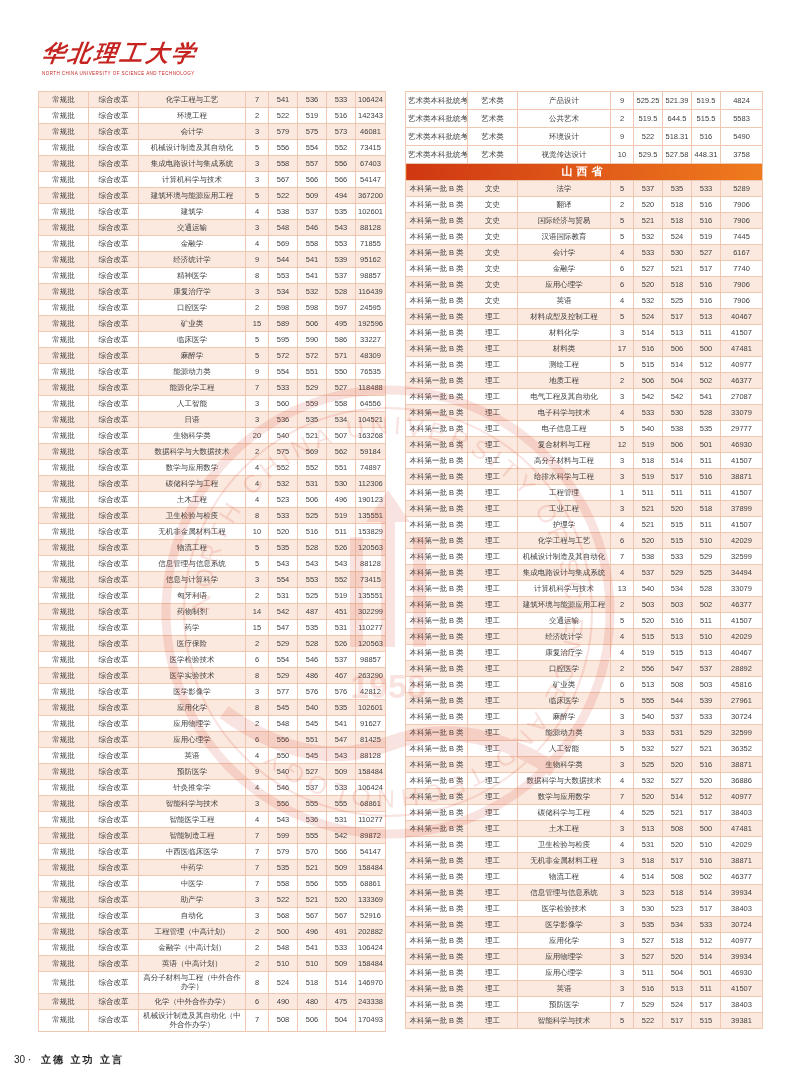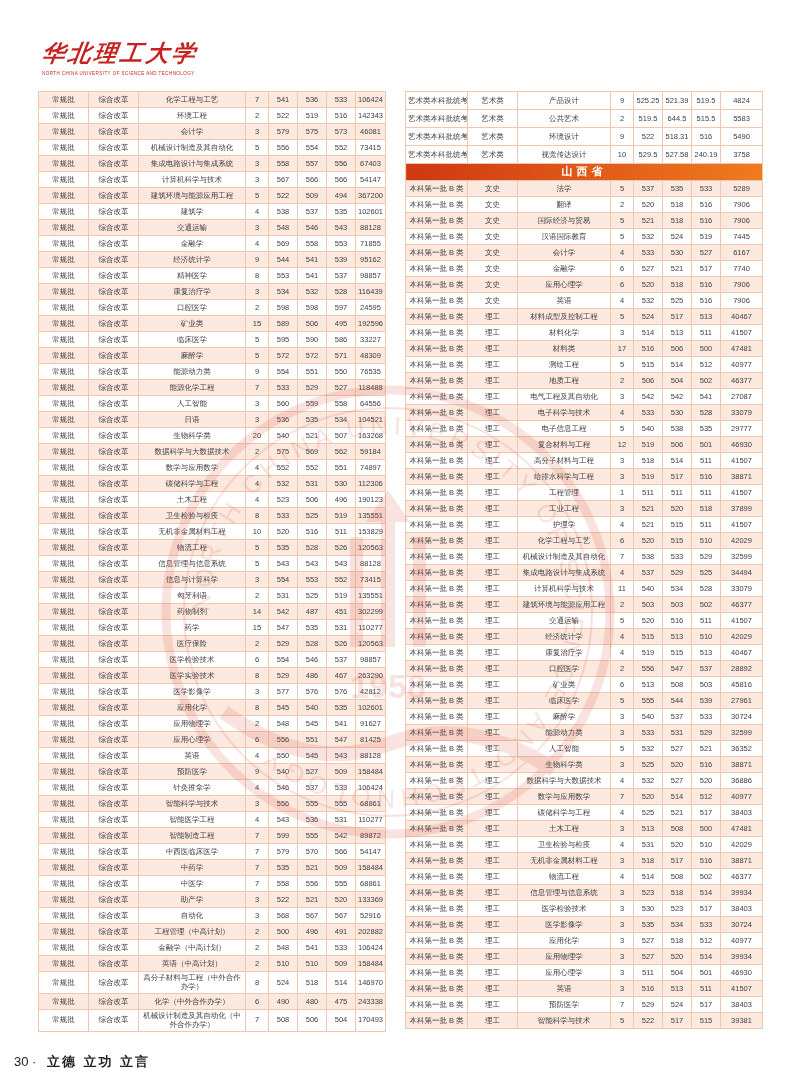--- a/index.html
+++ b/index.html
@@ -32,21 +32,21 @@
     color:#fff; font-weight:bold; font-size:11px; letter-spacing:4px;
     height:13px; border:1px solid #cf3712;
   }
   tr.colhead th { font-weight:normal; background:#fff; font-size:7.5px; color:#333; }
 
   
   .seal { position:absolute; left:158px; top:382px; width:460px; height:460px;
           opacity:.14; pointer-events:none; z-index:5; }
 
   
-  .footer { position:absolute; left:14px; top:1053px; font-size:13px; color:#222; }
+  .footer { position:absolute; left:14px; top:1053px; font-size:10px; color:#222; }
   .footer .motto { font-family:"DejaVu Serif", serif; font-weight:bold; letter-spacing:2px; margin-left:7px; }
 </style>
 </head>
 <body>
 
 <div class="page">
 
   <div class="logo">
     <div class="logo-zh">华北理工大学</div>
     <div class="logo-en">NORTH CHINA UNIVERSITY OF SCIENCE AND TECHNOLOGY</div>
@@ -689,21 +689,21 @@
           <td>516</td>
           <td>5490</td>
         </tr>
         <tr class=" art">
           <td>艺术类本科批统考</td>
           <td>艺术类</td>
           <td>视觉传达设计</td>
           <td>10</td>
           <td>529.5</td>
           <td>527.58</td>
-          <td>240.19</td>
+          <td>448.31</td>
           <td>3758</td>
         </tr>
         <tr>
           <td colspan="8" class="banner">山西省</td>
         </tr>
         <tr class="pink">
           <td>本科第一批 B 类</td>
           <td>文史</td>
           <td>法学</td>
           <td>5</td>
@@ -949,21 +949,21 @@
           <td>4</td>
           <td>537</td>
           <td>529</td>
           <td>525</td>
           <td>34494</td>
         </tr>
         <tr class="">
           <td>本科第一批 B 类</td>
           <td>理工</td>
           <td>计算机科学与技术</td>
-          <td>11</td>
+          <td>13</td>
           <td>540</td>
           <td>534</td>
           <td>528</td>
           <td>33079</td>
         </tr>
         <tr class="pink">
           <td>本科第一批 B 类</td>
           <td>理工</td>
           <td>建筑环境与能源应用工程</td>
           <td>2</td>

